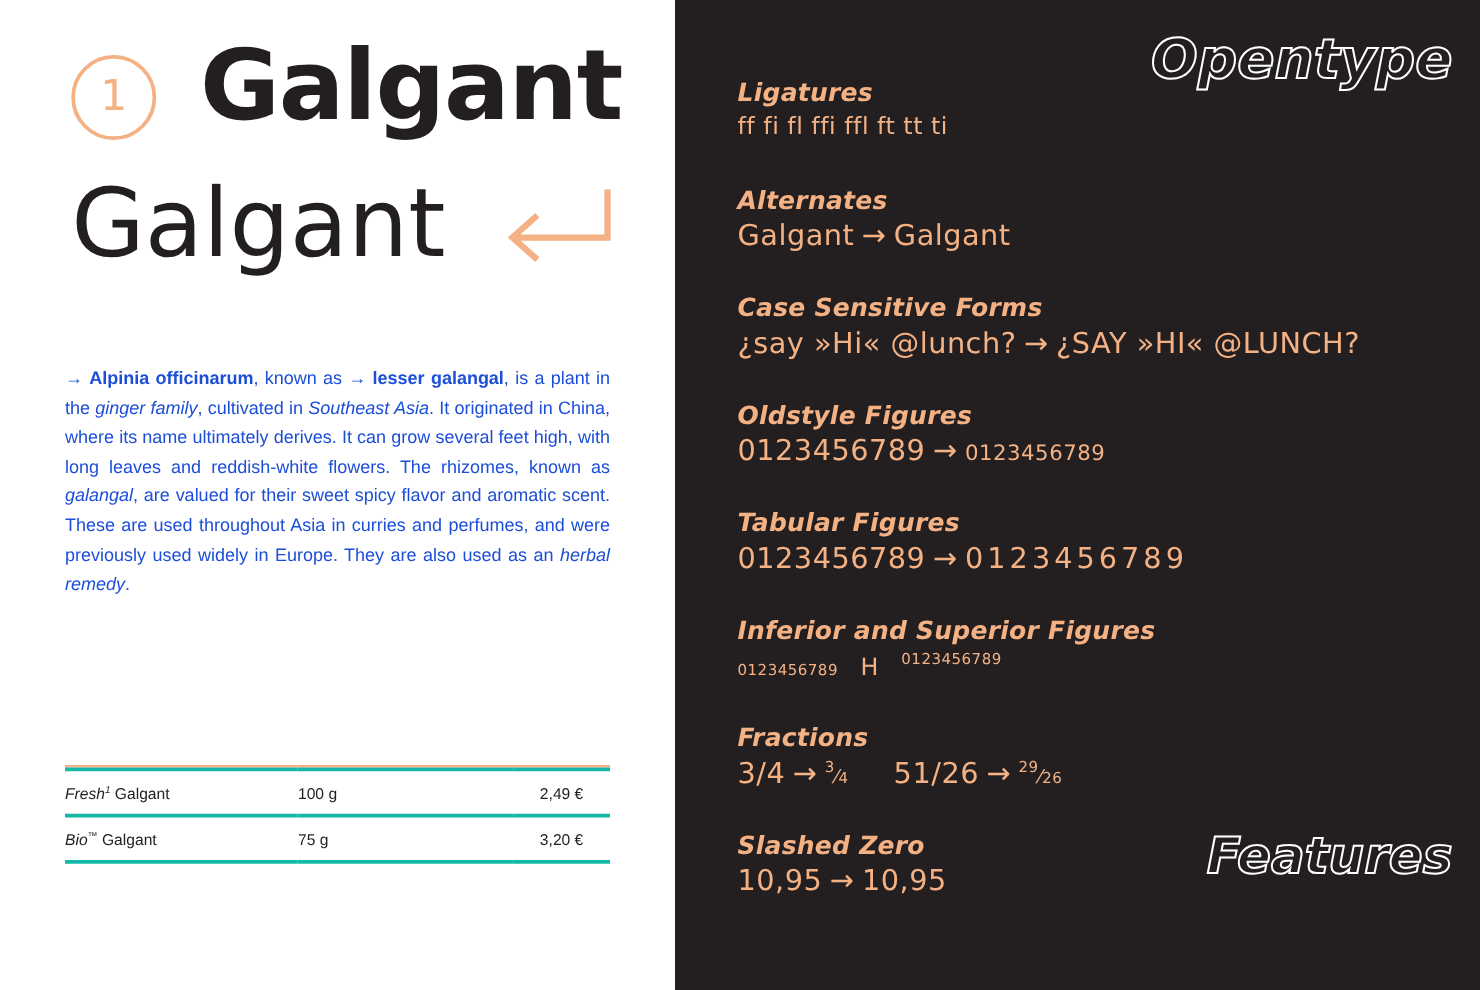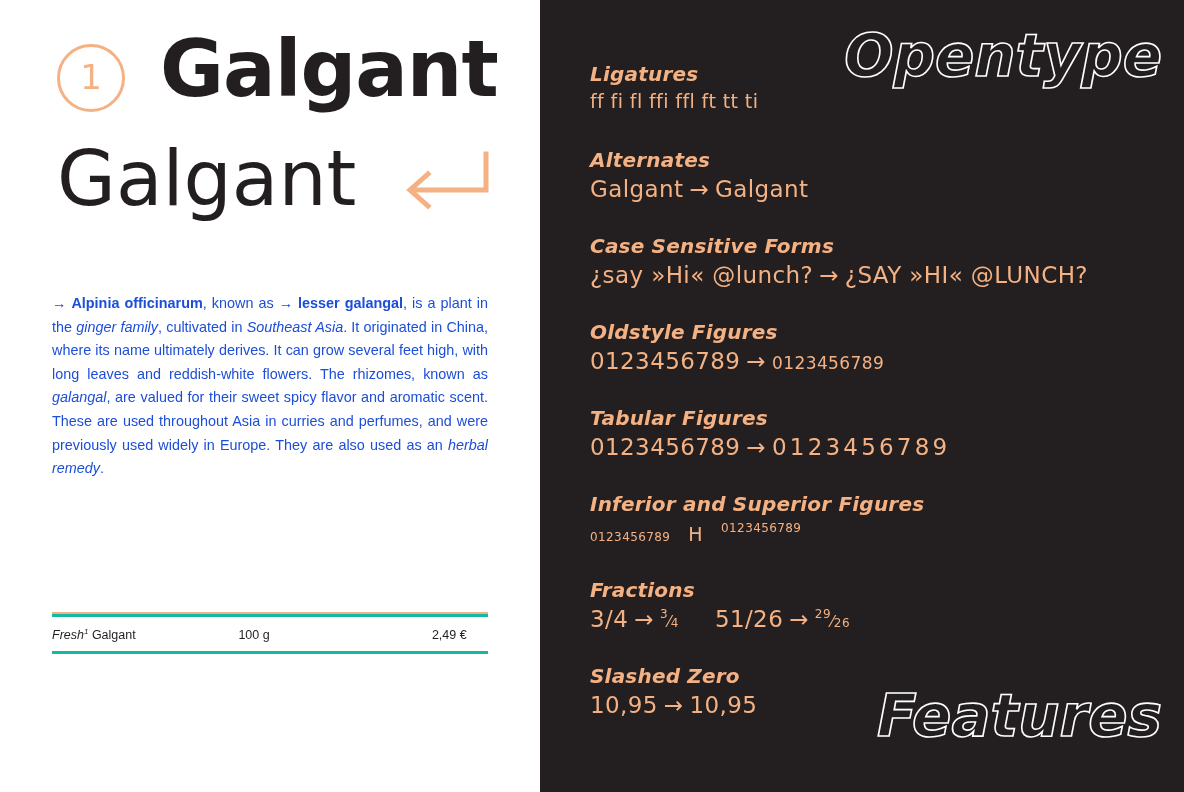--- a/index.html
+++ b/index.html
@@ -120,27 +120,27 @@
     color: transparent;
     -webkit-text-stroke: 1.6px #ffffff;
     font-family: "DejaVu Sans", sans-serif;
     font-style: italic;
     font-weight: bold;
     letter-spacing: 0px;
   }
   .ot-word {
     right: 22px;
     top: 22px;
-    font-size: 58px;
+    font-size: 44px;
     font-style: italic;
   }
   .feat-word {
     right: 22px;
-    top: 682px;
-    font-size: 58px;
+    top: 662px;
+    font-size: 40px;
   }
   .feature {
     position: absolute;
     left: 0;
     width: 600px;
   }
   .feat-label {
     color: #f4b183;
     font-size: 20px;
     font-weight: bold;
@@ -188,20 +188,25 @@
     <table class="table">
       <tbody>
         <tr class="rule-top">
             <td colspan="3"></td>
           </tr>
         <tr>
           <td class="name"><span>Fresh</span><sup>1</sup> <span class="plain">Galgant</span></td>
           <td class="qty">100 g</td>
           <td class="price">2,49 €</td>
         </tr>
+        <tr>
+          <td class="name"><span>Bio</span><sup>™</sup> <span class="plain">Galgant</span></td>
+          <td class="qty">75 g</td>
+          <td class="price">3,20 €</td>
+        </tr>
       </tbody>
     </table>
   </div>
 
   <div class="right">
 
     <div class="outline-word ot-word">Opentype</div>
     <div class="outline-word feat-word">Features</div>
 
     <div class="feature" style="top:62px;left:50px;">

